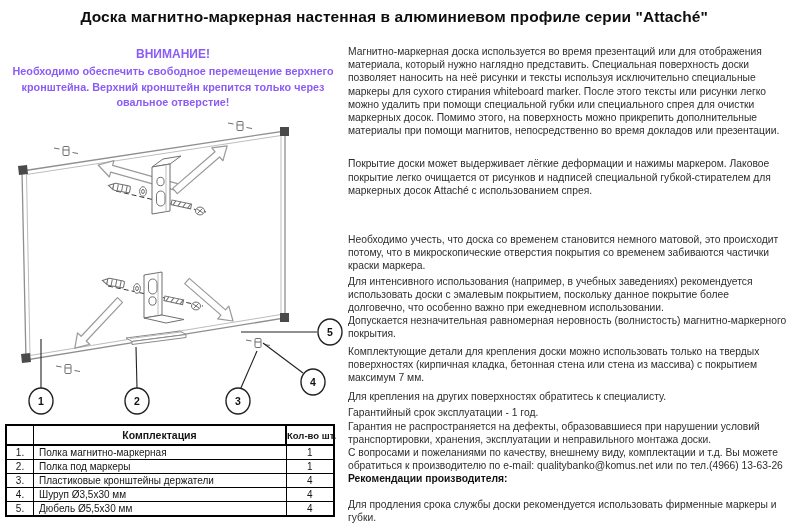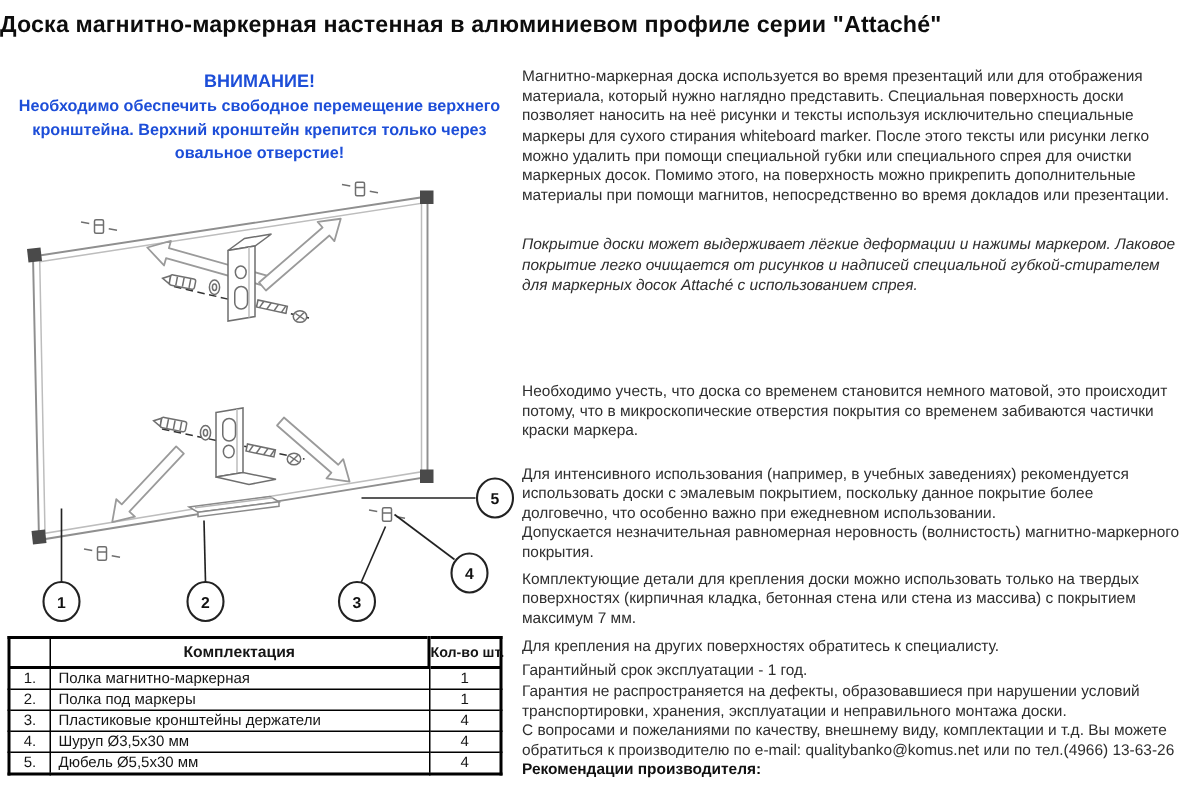--- a/index.html
+++ b/index.html
@@ -7,27 +7,27 @@
     width:788px;height:524px;
     background:#ffffff;
     font-family:"Liberation Sans", sans-serif;
     color:#222;
     overflow:hidden;
   }
   .page{position:relative;width:788px;height:524px;background:#fff;}
 
   .doc-title{
     position:absolute;top:8px;left:0;width:708px;
-    text-align:left;font-weight:bold;font-size:15.5px;color:#0d0d0d;
+    text-align:right;font-weight:bold;font-size:15.5px;color:#0d0d0d;
     letter-spacing:.1px;
   }
 
   .warning{
     position:absolute;top:47px;left:6px;width:334px;
-    text-align:center;font-weight:bold;color:#1d4ed8;
+    text-align:center;font-weight:bold;color:#8b5cf6;
   }
   .warning .w-head{font-size:12px;margin-bottom:3px;}
   .warning .w-body{font-size:10.8px;line-height:15.5px;}
 
   .diagram{
     position:absolute;top:110px;left:0;width:345px;height:312px;
   }
 
   .parts-table{
     position:absolute;top:424px;left:5px;width:327px;
@@ -235,22 +235,22 @@
         <tr>
           <td class="num">5.</td>
           <td class="name">Дюбель Ø5,5x30 мм</td>
           <td class="qty">4</td>
         </tr>
       </tbody>
   </table>
 
   <div class="desc">
       <div class="para" style="margin-bottom: 20px;">Магнитно-маркерная доска используется во время презентаций или для отображения материала, который нужно наглядно представить. Специальная поверхность доски позволяет наносить на неё рисунки и тексты используя исключительно специальные маркеры для сухого стирания whiteboard marker. После этого тексты или рисунки легко можно удалить при помощи специальной губки или специального спрея для очистки маркерных досок. Помимо этого, на поверхность можно прикрепить дополнительные материалы при помощи магнитов, непосредственно во время докладов или презентации.</div>
-      <div class="para" style="margin-bottom: 58px; font-style: italic;">Покрытие доски может выдерживает лёгкие деформации и нажимы маркером. Лаковое покрытие легко очищается от рисунков и надписей специальной губкой-стирателем для маркерных досок Attaché с использованием спрея.</div>
-      <div class="para" style="margin-bottom: 15px;">Необходимо учесть, что доска со временем становится немного матовой, это происходит потому, что в микроскопические отверстия покрытия со временем забиваются частички краски маркера.</div>
+      <div class="para" style="margin-bottom: 36px;">Покрытие доски может выдерживает лёгкие деформации и нажимы маркером. Лаковое покрытие легко очищается от рисунков и надписей специальной губкой-стирателем для маркерных досок Attaché с использованием спрея.</div>
+      <div class="para" style="margin-bottom: 2px;">Необходимо учесть, что доска со временем становится немного матовой, это происходит потому, что в микроскопические отверстия покрытия со временем забиваются частички краски маркера.</div>
       <div class="para" style="margin-bottom: 0px;">Для интенсивного использования (например, в учебных заведениях) рекомендуется использовать доски с эмалевым покрытием, поскольку данное покрытие более долговечно, что особенно важно при ежедневном использовании.</div>
       <div class="para" style="margin-bottom: 4px;">Допускается незначительная равномерная неровность (волнистость) магнитно-маркерного покрытия.</div>
       <div class="para" style="margin-bottom: 6px;">Комплектующие детали для крепления доски можно использовать только на твердых поверхностях (кирпичная кладка, бетонная стена или стена из массива) с покрытием максимум 7 мм.</div>
       <div class="para" style="margin-bottom: 3px;">Для крепления на других поверхностях обратитесь к специалисту.</div>
       <div class="para" style="margin-bottom: 0px;">Гарантийный срок эксплуатации - 1 год.</div>
       <div class="para" style="margin-bottom: 0px;">Гарантия не распространяется на дефекты, образовавшиеся при нарушении условий транспортировки, хранения, эксплуатации и неправильного монтажа доски.</div>
       <div class="para" style="margin-bottom: 0px;">С вопросами и пожеланиями по качеству, внешнему виду, комплектации и т.д. Вы можете обратиться к производителю по e-mail: qualitybanko@komus.net или по тел.(4966) 13-63-26</div>
       <div class="para bold" style="margin-bottom: 12px;">Рекомендации производителя:</div>
       <div class="para" style="margin-bottom: 0px;">Для продления срока службы доски рекомендуется использовать фирменные маркеры и губки.</div>
       <div class="para" style="margin-bottom: 0px;">Для продления срока службы доски надписи рекомендуется удалять ежедневно.</div>

